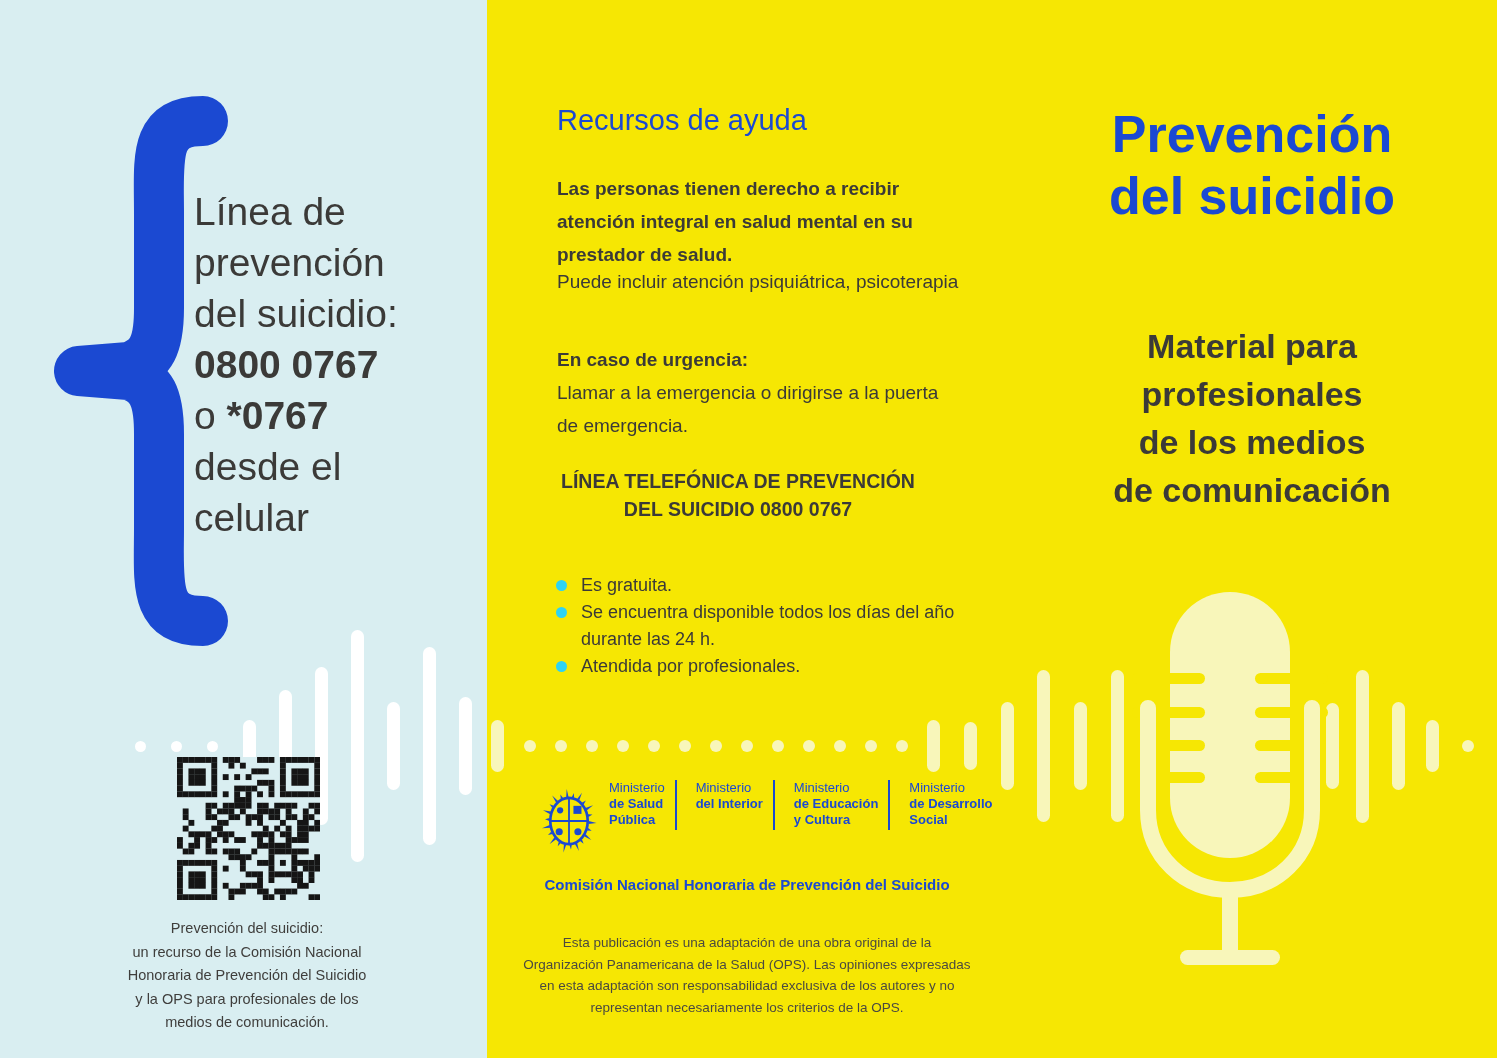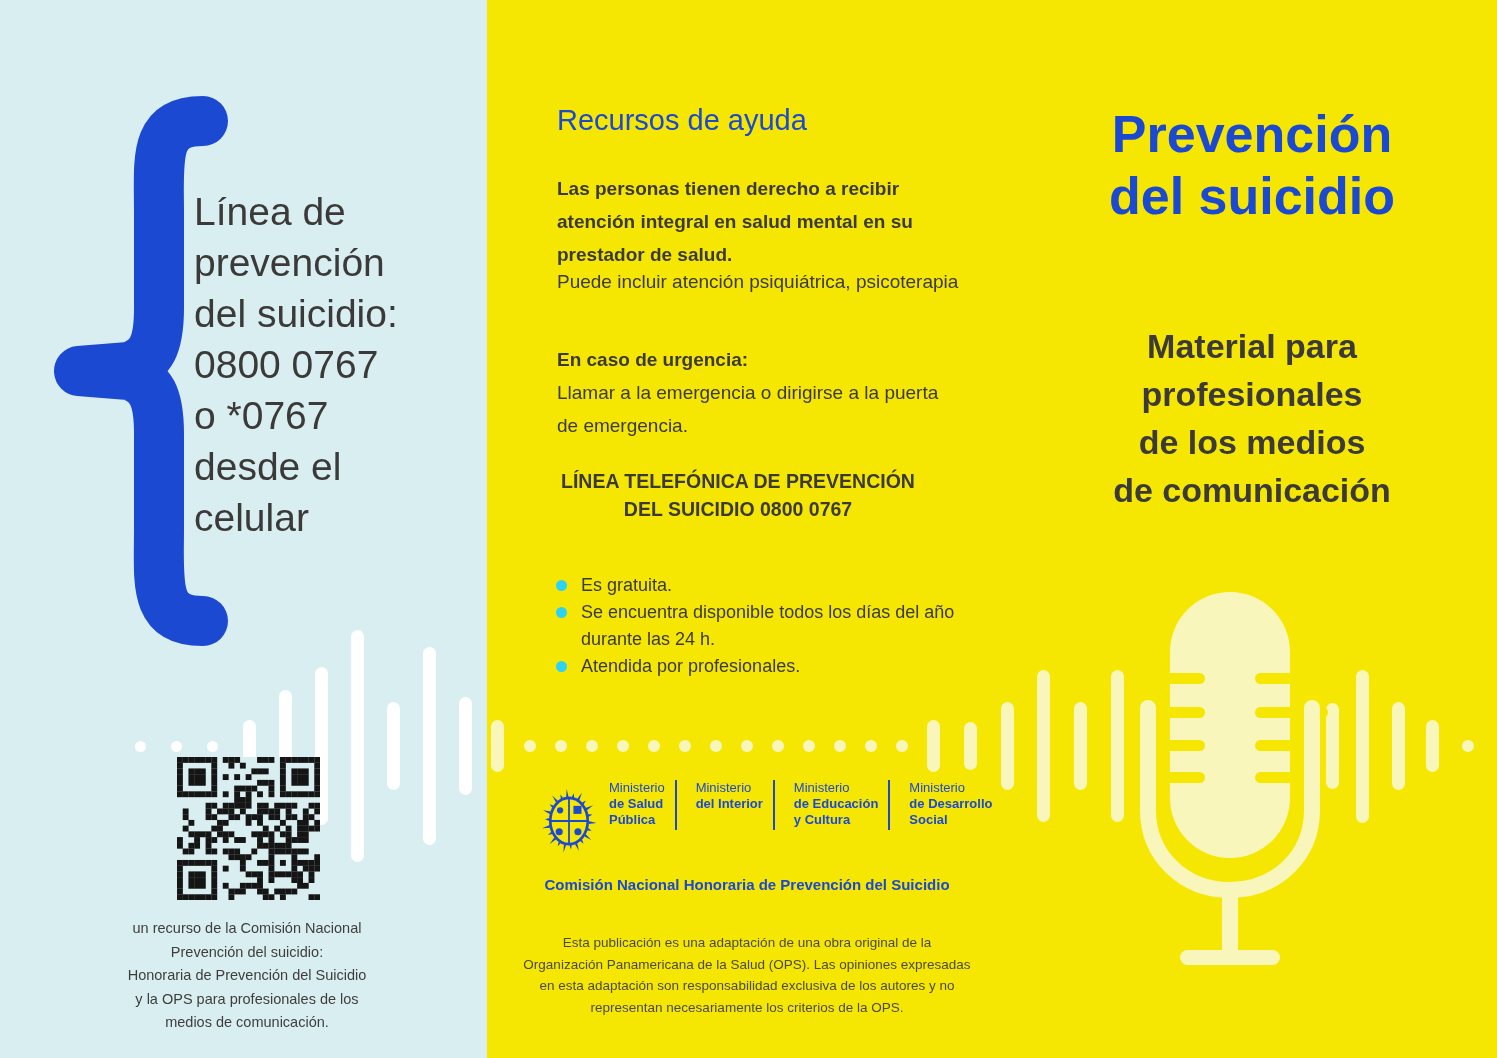--- a/index.html
+++ b/index.html
@@ -6,21 +6,21 @@
   body{font-family:"Liberation Sans", sans-serif;}
   .poster{position:relative;width:1497px;height:1058px;overflow:hidden;background:#f6e703;}
   .panel-left-bg{position:absolute;left:0;top:0;width:487px;height:1058px;background:#d9eef1;}
   .panel-yellow-bg{position:absolute;left:487px;top:0;width:1010px;height:1058px;background:#f6e703;}
   #wave{position:absolute;left:0;top:0;width:100%;height:100%;z-index:1;}
   .wavebar{position:absolute;border-radius:99px;}
   
   .brace{position:absolute;left:33px;top:96px;width:198px;height:550px;z-index:2;}
   .headline{position:absolute;left:194px;top:186px;width:250px;z-index:3;
             font-size:39px;line-height:51px;color:#3b3a38;}
-  .headline .b{font-weight:normal;}
+  .headline .b{font-weight:bold;}
   .qr{position:absolute;left:177px;top:757px;width:143px;height:143px;z-index:2;background:#d9eef1;}
   .qr-caption{position:absolute;left:77px;top:917px;width:340px;z-index:3;text-align:center;
               font-size:14.5px;line-height:23.5px;color:#3f3e3c;}
   
   .mid-heading{position:absolute;left:557px;top:104px;margin:0;z-index:3;
                font-size:29px;font-weight:normal;color:#1b49d2;}
   .para{position:absolute;left:557px;z-index:3;font-size:19px;line-height:33px;color:#3b3a38;}
   .para-bold{font-weight:bold;}
   .phone-block{position:absolute;left:478px;top:468px;width:520px;z-index:3;text-align:center;
                font-size:19.5px;font-weight:bold;line-height:27.5px;color:#3b3a38;}
@@ -405,22 +405,22 @@
       <rect x="34.32" y="137.28" width="5.87" height="5.87" fill="#151515"></rect>
       <rect x="51.48" y="137.28" width="5.87" height="5.87" fill="#151515"></rect>
       <rect x="85.80" y="137.28" width="5.87" height="5.87" fill="#151515"></rect>
       <rect x="91.52" y="137.28" width="5.87" height="5.87" fill="#151515"></rect>
       <rect x="102.96" y="137.28" width="5.87" height="5.87" fill="#151515"></rect>
       <rect x="131.56" y="137.28" width="5.87" height="5.87" fill="#151515"></rect>
       <rect x="137.28" y="137.28" width="5.87" height="5.87" fill="#151515"></rect>
     </svg>
 
   <div class="qr-caption">
+    <div>Prevención del suicidio:</div>
     <div>un recurso de la Comisión Nacional</div>
-    <div>Prevención del suicidio:</div>
     <div>Honoraria de Prevención del Suicidio</div>
     <div>y la OPS para profesionales de los</div>
     <div>medios de comunicación.</div>
   </div>
 
   <h1 class="mid-heading">Recursos de ayuda</h1>
 
   <div class="para para-bold" style="top:172px;">
     <div>Las personas tienen derecho a recibir</div>
     <div>atención integral en salud mental en su</div>

